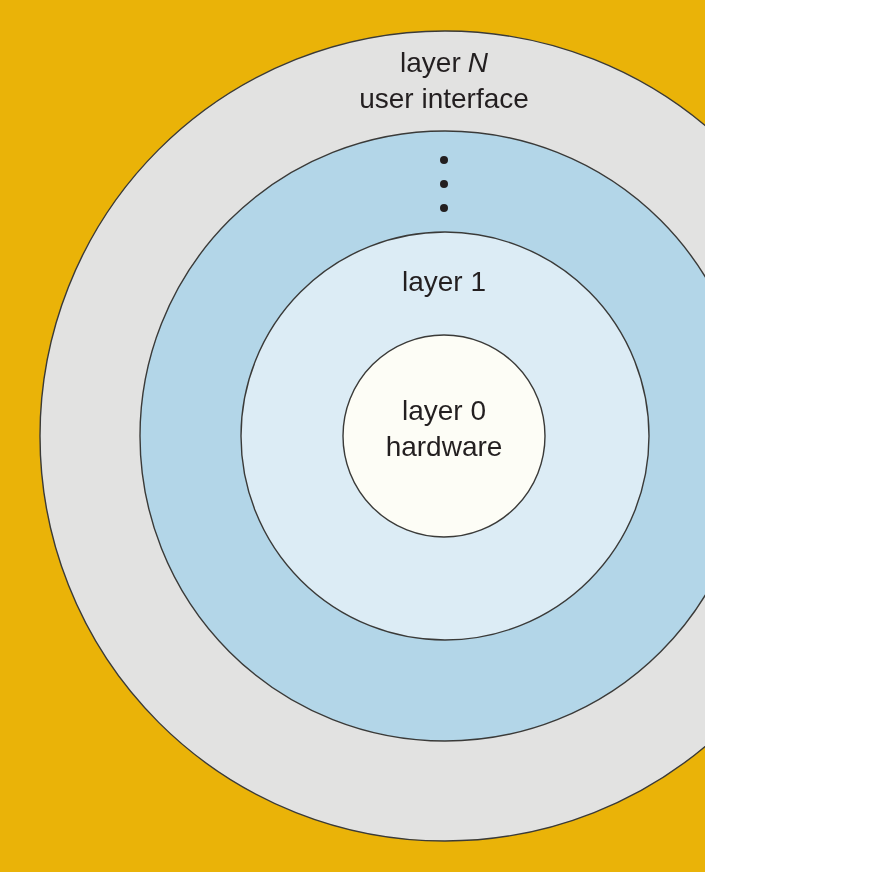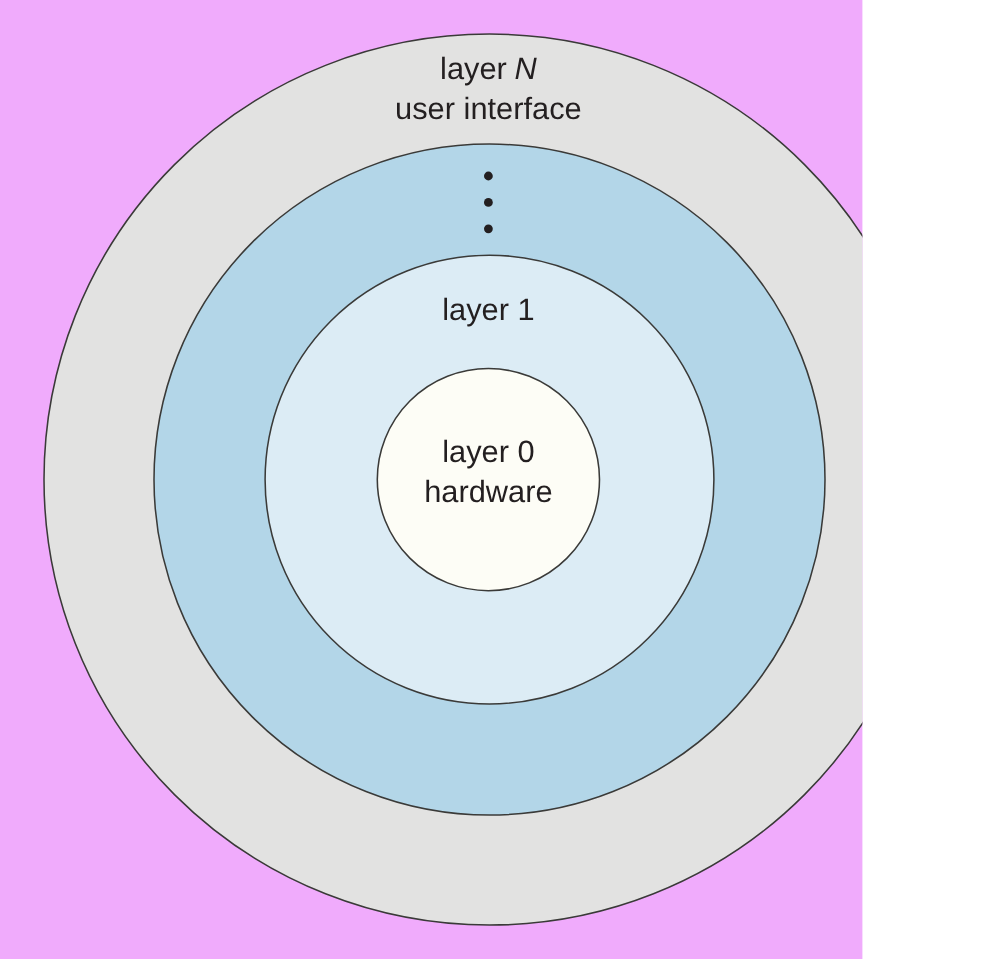--- a/index.html
+++ b/index.html
@@ -2,23 +2,23 @@
 <html><head>
 <meta charset="utf-8">
 <style>
   html, body {
     margin: 0;
     padding: 0;
     background: #ffffff;
   }
   .canvas {
     position: relative;
-    width: 784px;
+    width: 705px;
     height: 872px;
-    background: #f0abfc;
+    background: #eab308;
     overflow: hidden;
   }
   svg {
     display: block;
   }
   .ring {
     stroke-width: 1.4;
   }
   .label {
     font-family: "Liberation Sans", "DejaVu Sans", sans-serif;

